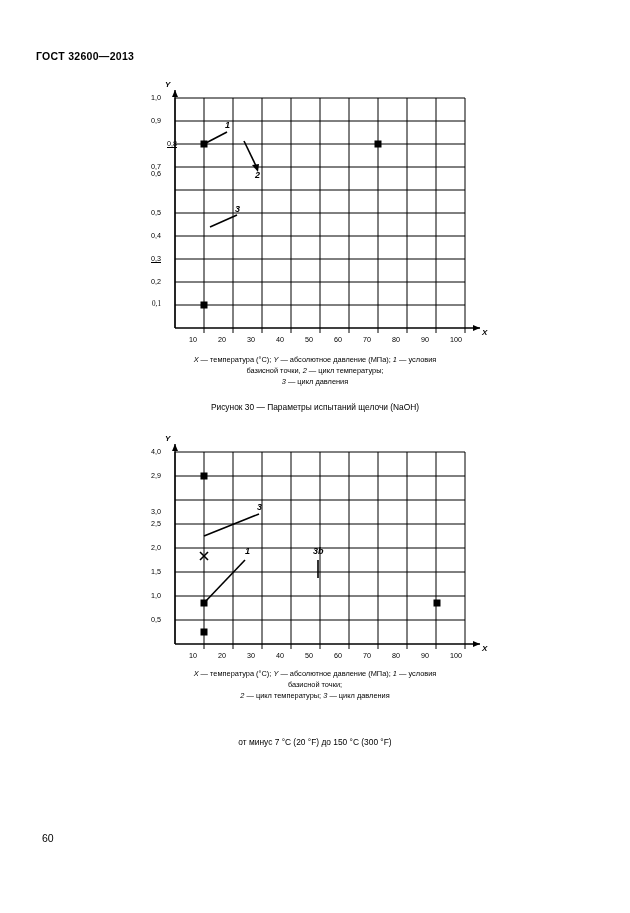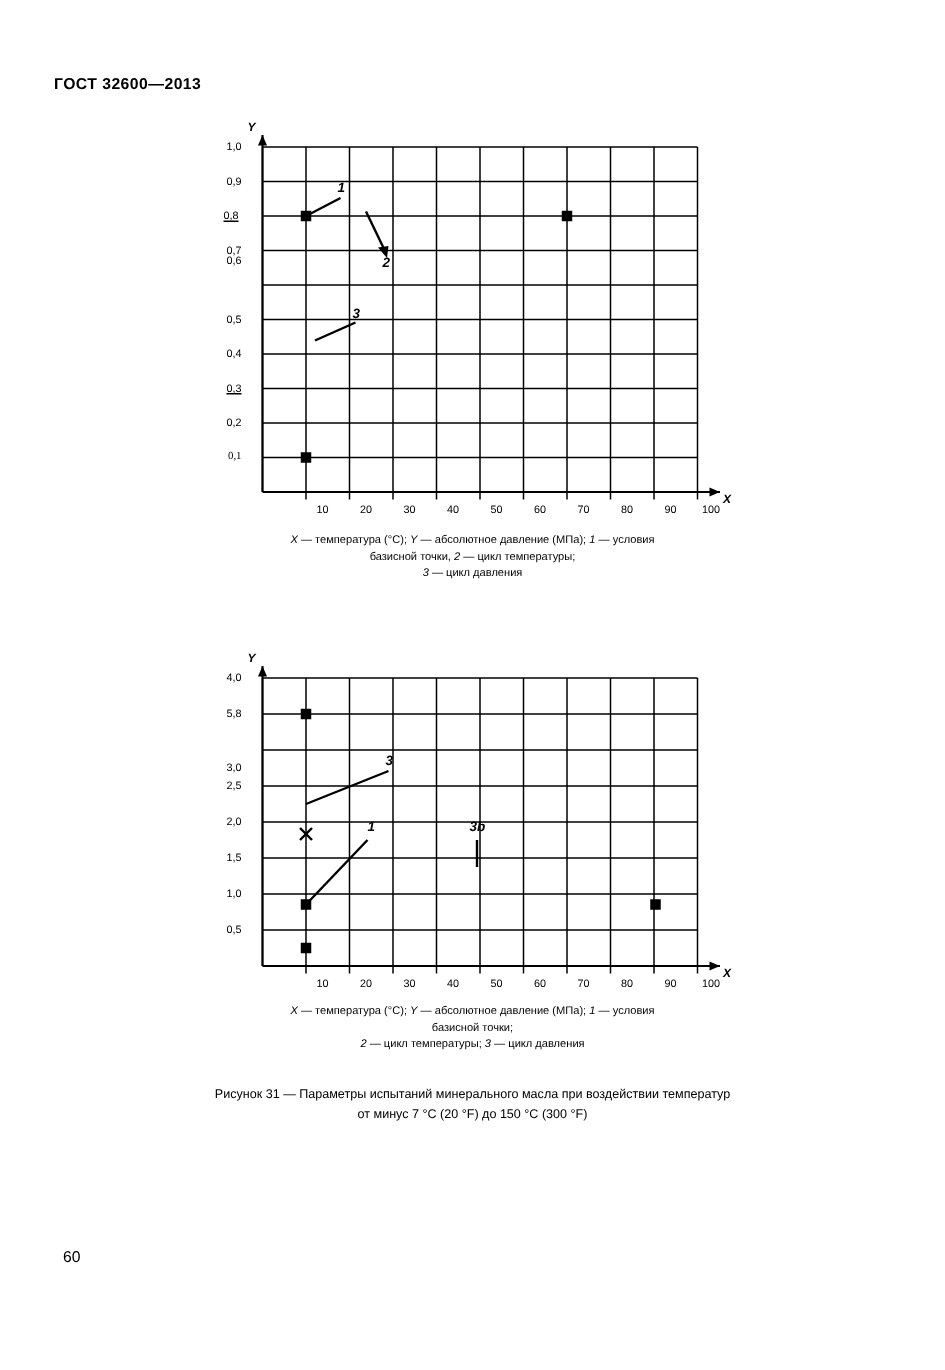--- a/index.html
+++ b/index.html
@@ -78,21 +78,21 @@
     font-style: italic;
     font-weight: bold;
   }
   .tick-label {
     position: absolute;
     font-size: 7.2px;
     text-align: right;
     white-space: nowrap;
   }
   .tick-label.x {
-    text-align: right;
+    text-align: left;
   }
   .series-label {
     position: absolute;
     font-size: 9px;
     font-weight: bold;
     font-style: italic;
   }
 </style>
 </head>
 <body>
@@ -159,21 +159,21 @@
           <line x1="89" y1="66" x2="112" y2="54" stroke="#000" stroke-width="1.6"></line>
 
           <line x1="129" y1="63" x2="142" y2="90" stroke="#000" stroke-width="1.6"></line>
           <polygon points="143,94 137,87 144,86" fill="#000"></polygon>
 
           <line x1="95" y1="149" x2="122" y2="137" stroke="#000" stroke-width="1.6"></line>
         </svg>
 
         <div class="tick-label" style="left:6px; top:15px; width:40px;">1,0</div>
         <div class="tick-label" style="left:6px; top:38px; width:40px;">0,9</div>
-        <div class="tick-label" style="left:4px; top:61px; width:40px;text-decoration:underline;">0,8</div>
+        <div class="tick-label" style="left:22px; top:61px; width:40px;text-decoration:underline;">0,8</div>
         <div class="tick-label" style="left:6px; top:84px; width:40px;">0,7</div>
         <div class="tick-label" style="left:6px; top:91px; width:40px;">0,6</div>
         <div class="tick-label" style="left:6px; top:130px; width:40px;">0,5</div>
         <div class="tick-label" style="left:6px; top:153px; width:40px;">0,4</div>
         <div class="tick-label" style="left:6px; top:176px; width:40px;text-decoration:underline;">0,3</div>
         <div class="tick-label" style="left:6px; top:199px; width:40px;">0,2</div>
         <div class="tick-label" style="left:6px; top:222px; width:40px;font-family:Liberation Serif, serif;">0,1</div>
 
         <div class="tick-label x" style="left:74px; top:257px; width:30px;">10</div>
         <div class="tick-label x" style="left:103px; top:257px; width:30px;">20</div>
@@ -192,20 +192,21 @@
         <div class="series-label" style="left:110px; top:42px;">1</div>
         <div class="series-label" style="left:140px; top:92px;">2</div>
         <div class="series-label" style="left:120px; top:126px;">3</div>
       </div>
 
       <div class="caption-note">
         <i>X</i><span> — температура (°С); </span><i>Y</i><span> — абсолютное давление (МПа); </span><i>1</i><span> — условия базисной точки, </span><i>2</i><span> — цикл температуры;</span><br>
         <i>3</i><span> — цикл давления</span>
       </div>
 
+      <div class="fig-title">Рисунок 30 — Параметры испытаний щелочи (NaOH)</div>
     </div>
   </div>
 
   <div class="figure" id="figure-31">
     <div class="plot-wrap">
       <div class="plot-area">
         <svg class="grid-svg" width="400" height="230" viewBox="0 0 400 230">
 
           <g stroke="#000" stroke-width="1" fill="none">
             <line x1="60" y1="20" x2="350" y2="20"></line>
@@ -256,21 +257,21 @@
 
           <line x1="89" y1="171" x2="130" y2="128" stroke="#000" stroke-width="1.6"></line>
 
           <line x1="85" y1="120" x2="93" y2="128" stroke="#000" stroke-width="1.6"></line>
           <line x1="93" y1="120" x2="85" y2="128" stroke="#000" stroke-width="1.6"></line>
 
           <line x1="203" y1="128" x2="203" y2="146" stroke="#000" stroke-width="1.6"></line>
         </svg>
 
         <div class="tick-label" style="left:6px; top:15px; width:40px;">4,0</div>
-        <div class="tick-label" style="left:6px; top:39px; width:40px;">5,8</div>
+        <div class="tick-label" style="left:6px; top:39px; width:40px;">2,9</div>
         <div class="tick-label" style="left:6px; top:75px; width:40px;">3,0</div>
         <div class="tick-label" style="left:6px; top:87px; width:40px;">2,5</div>
         <div class="tick-label" style="left:6px; top:111px; width:40px;">2,0</div>
         <div class="tick-label" style="left:6px; top:135px; width:40px;">1,5</div>
         <div class="tick-label" style="left:6px; top:159px; width:40px;">1,0</div>
         <div class="tick-label" style="left:6px; top:183px; width:40px;">0,5</div>
 
         <div class="tick-label x" style="left:74px; top:219px; width:30px;">10</div>
         <div class="tick-label x" style="left:103px; top:219px; width:30px;">20</div>
         <div class="tick-label x" style="left:132px; top:219px; width:30px;">30</div>
@@ -289,21 +290,21 @@
         <div class="series-label" style="left:130px; top:114px;">1</div>
         <div class="series-label" style="left:198px; top:114px;">3b</div>
       </div>
 
       <div class="caption-note">
         <i>X</i><span> — температура (°С); </span><i>Y</i><span> — абсолютное давление (МПа); </span><i>1</i><span> — условия базисной точки;</span><br>
         <i>2</i><span> — цикл температуры; </span><i>3</i><span> — цикл давления</span>
       </div>
 
       <div class="fig-title">
-        <span>Рисунок 31 — Параметры испытаний минерального масла при воздействии температур</span><br>
+        <br>
         <span>от минус 7 °С (20 °F) до 150 °С (300 °F)</span>
       </div>
     </div>
   </div>
 
   <div class="page-number">60</div>
 
 </div>
 
 </body></html>

